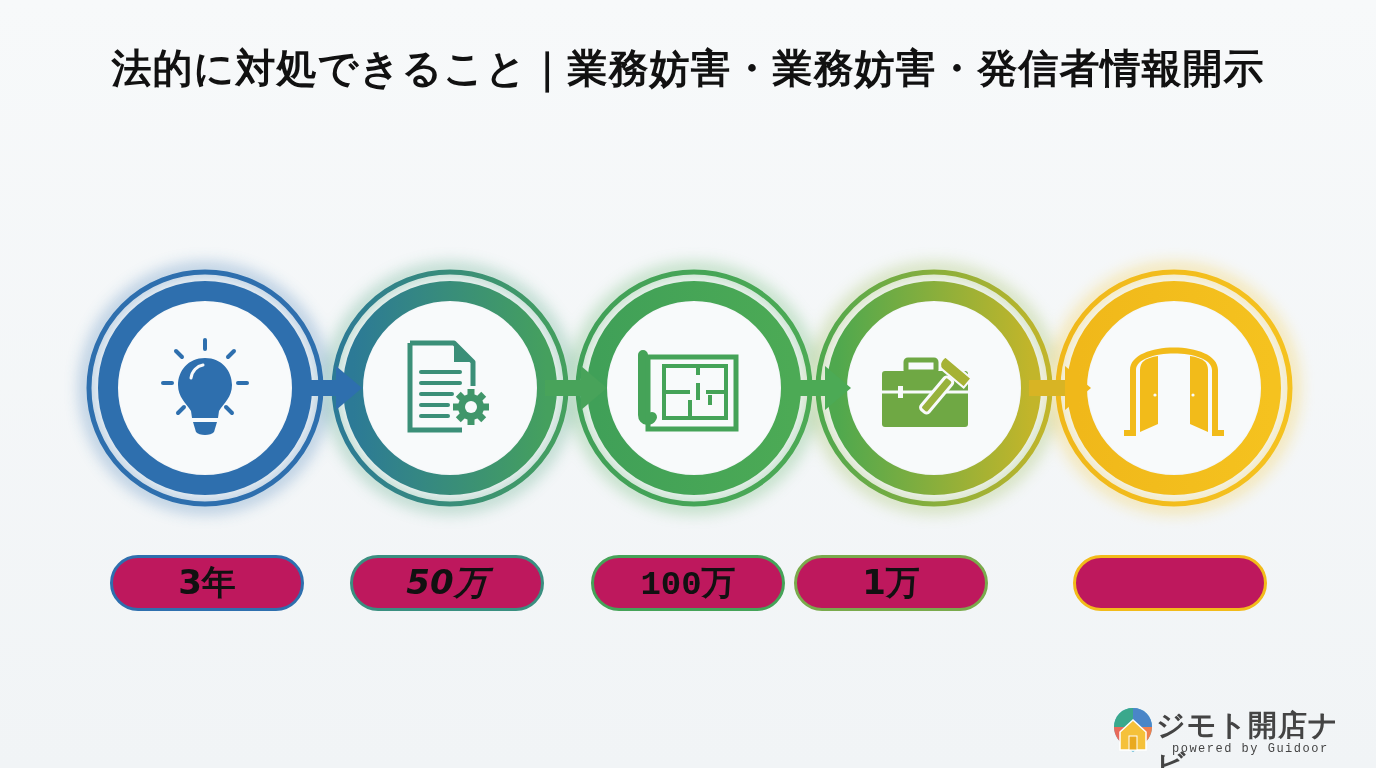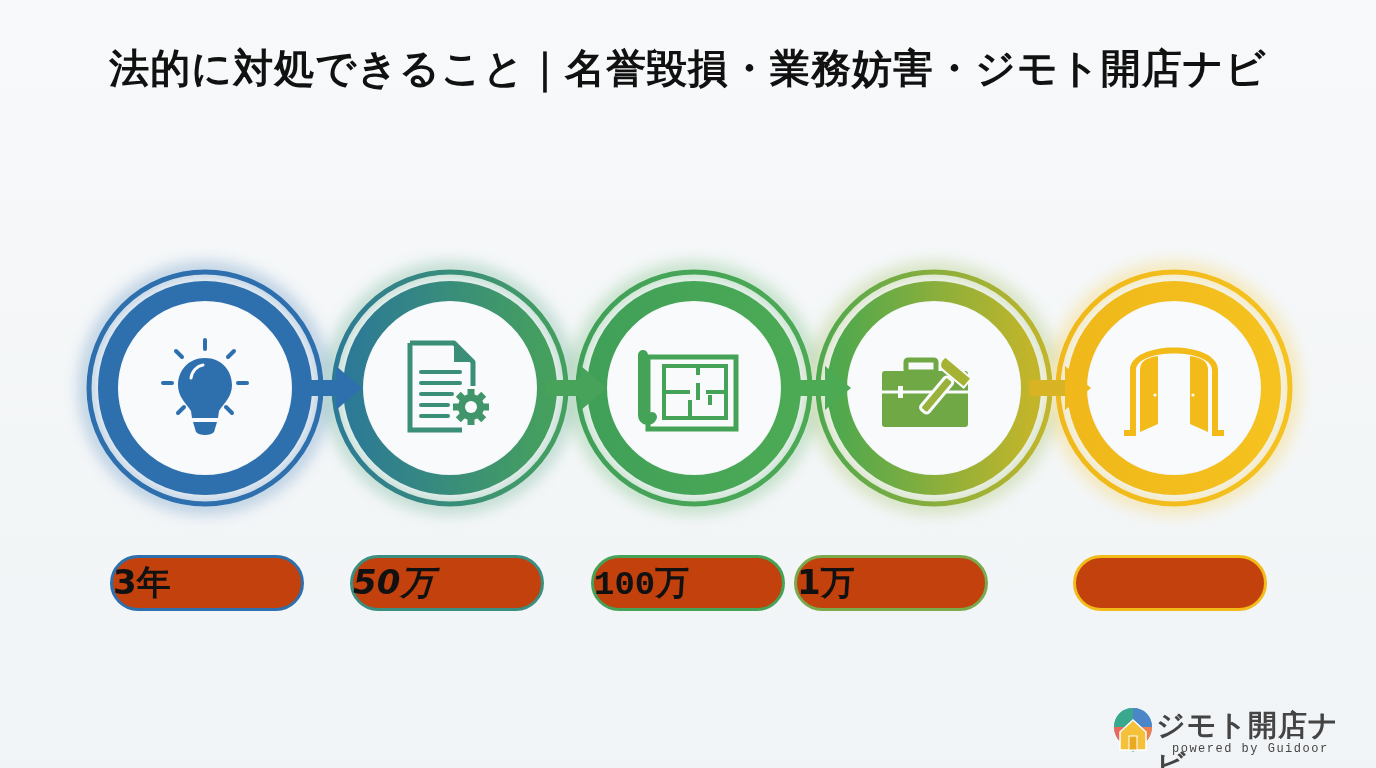--- a/index.html
+++ b/index.html
@@ -10,39 +10,39 @@
     position:relative;
   }
   .title {
     position:absolute; left:0; top:36px; width:1376px;
     text-align:center; font-size:40px; font-weight:bold; color:#111;
     letter-spacing:1px; line-height:64px;
   }
   .flow { position:absolute; left:0; top:0; width:1376px; height:768px; }
   .pill {
     position:absolute; top:555px; width:188px; height:50px;
-    border:3px solid; border-radius:28px; background:#c2410c;
-    display:flex; align-items:center; 
+    border:3px solid; border-radius:28px; background:#be185d;
+    display:flex; align-items:center; justify-content:center;
     font-size:34px; font-weight:bold; color:#111; box-sizing:content-box;
   }
   .logo {
     position:absolute; left:1112px; top:704px; width:250px; height:54px;
   }
   .logo-name {
     position:absolute; left:44px; top:2px; font-size:29px; color:#444; font-weight:bold; letter-spacing:1px;
   }
   .logo-sub {
     position:absolute; left:60px; top:38px; font-family:Liberation Mono, monospace;
     font-size:12px; color:#444; letter-spacing:1.5px;
   }
 </style>
 </head>
 <body>
 
-<div class="title">法的に対処できること｜名誉毀損・業務妨害・ジモト開店ナビ</div>
+<div class="title">法的に対処できること｜業務妨害・業務妨害・発信者情報開示</div>
 
 <svg class="flow" viewBox="0 0 1376 768" xmlns="http://www.w3.org/2000/svg">
   <defs>
     <linearGradient id="g1" x1="0" x2="1" y1="0" y2="0">
       <stop offset="0" stop-color="#2e6fae"></stop>
         <stop offset="1" stop-color="#2e6fae"></stop>
     </linearGradient>
     <linearGradient id="g2" x1="0" x2="1" y1="0" y2="0">
       <stop offset="0" stop-color="#2c7a96"></stop>
         <stop offset="1" stop-color="#45a05e"></stop>

